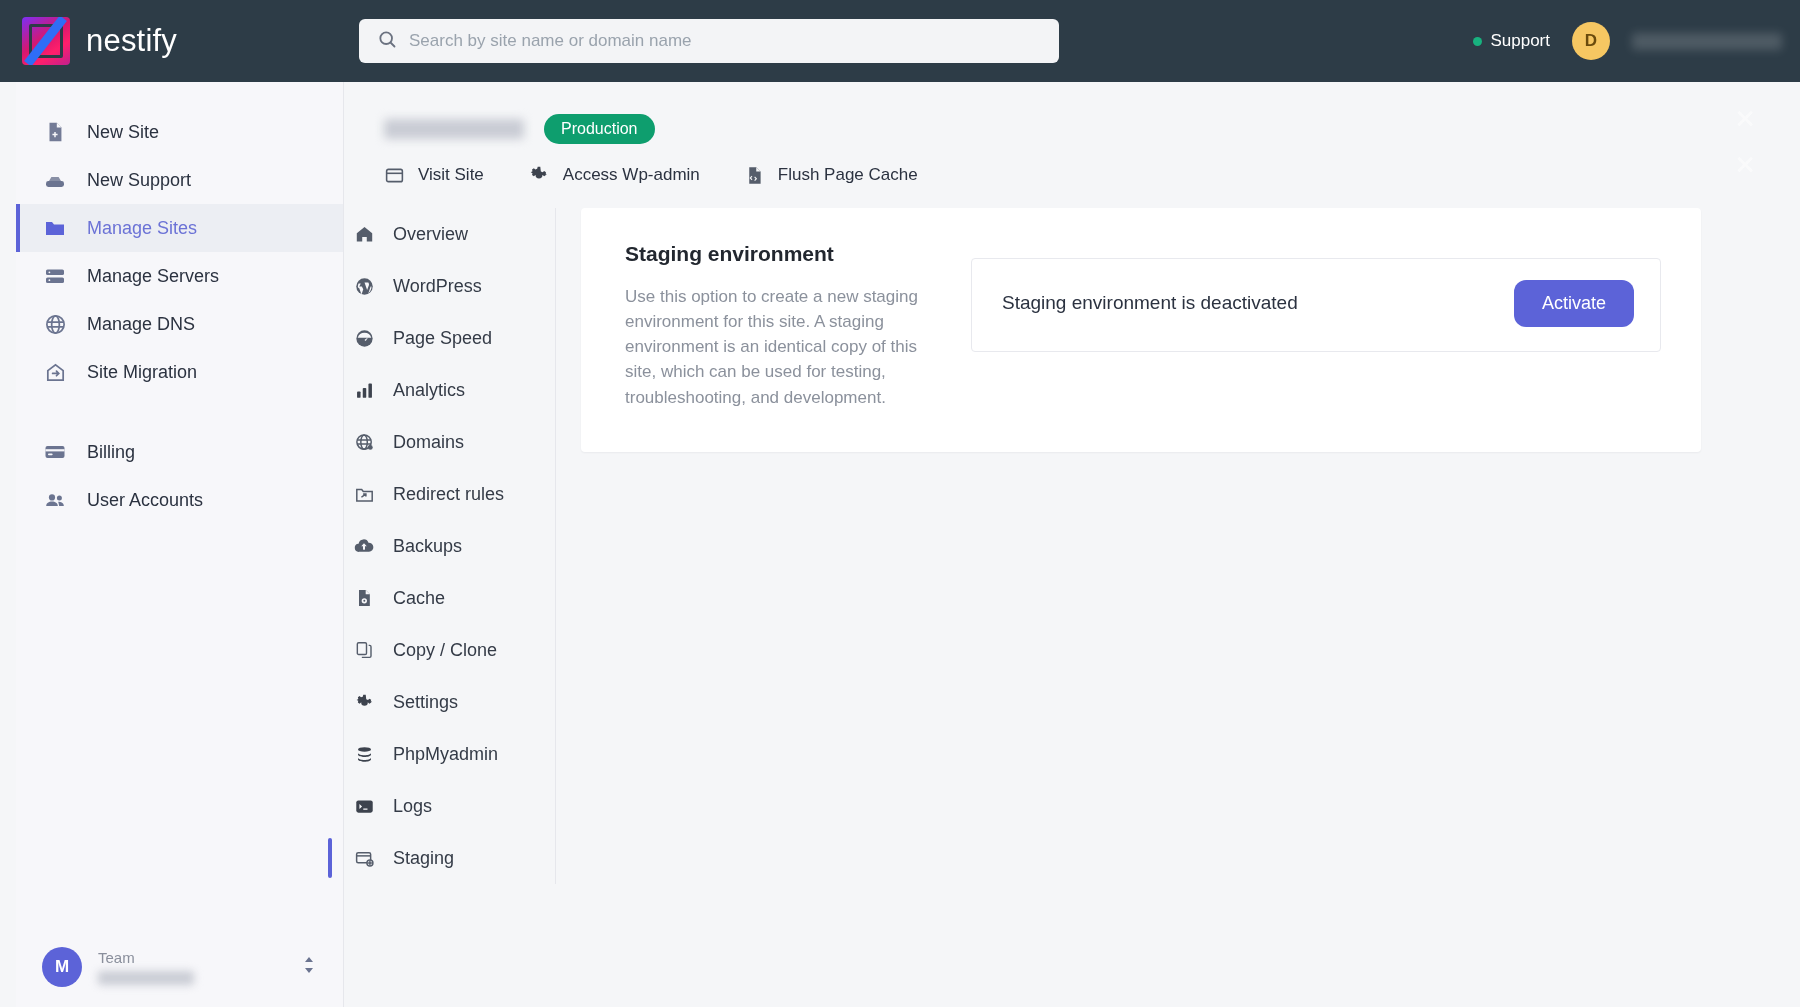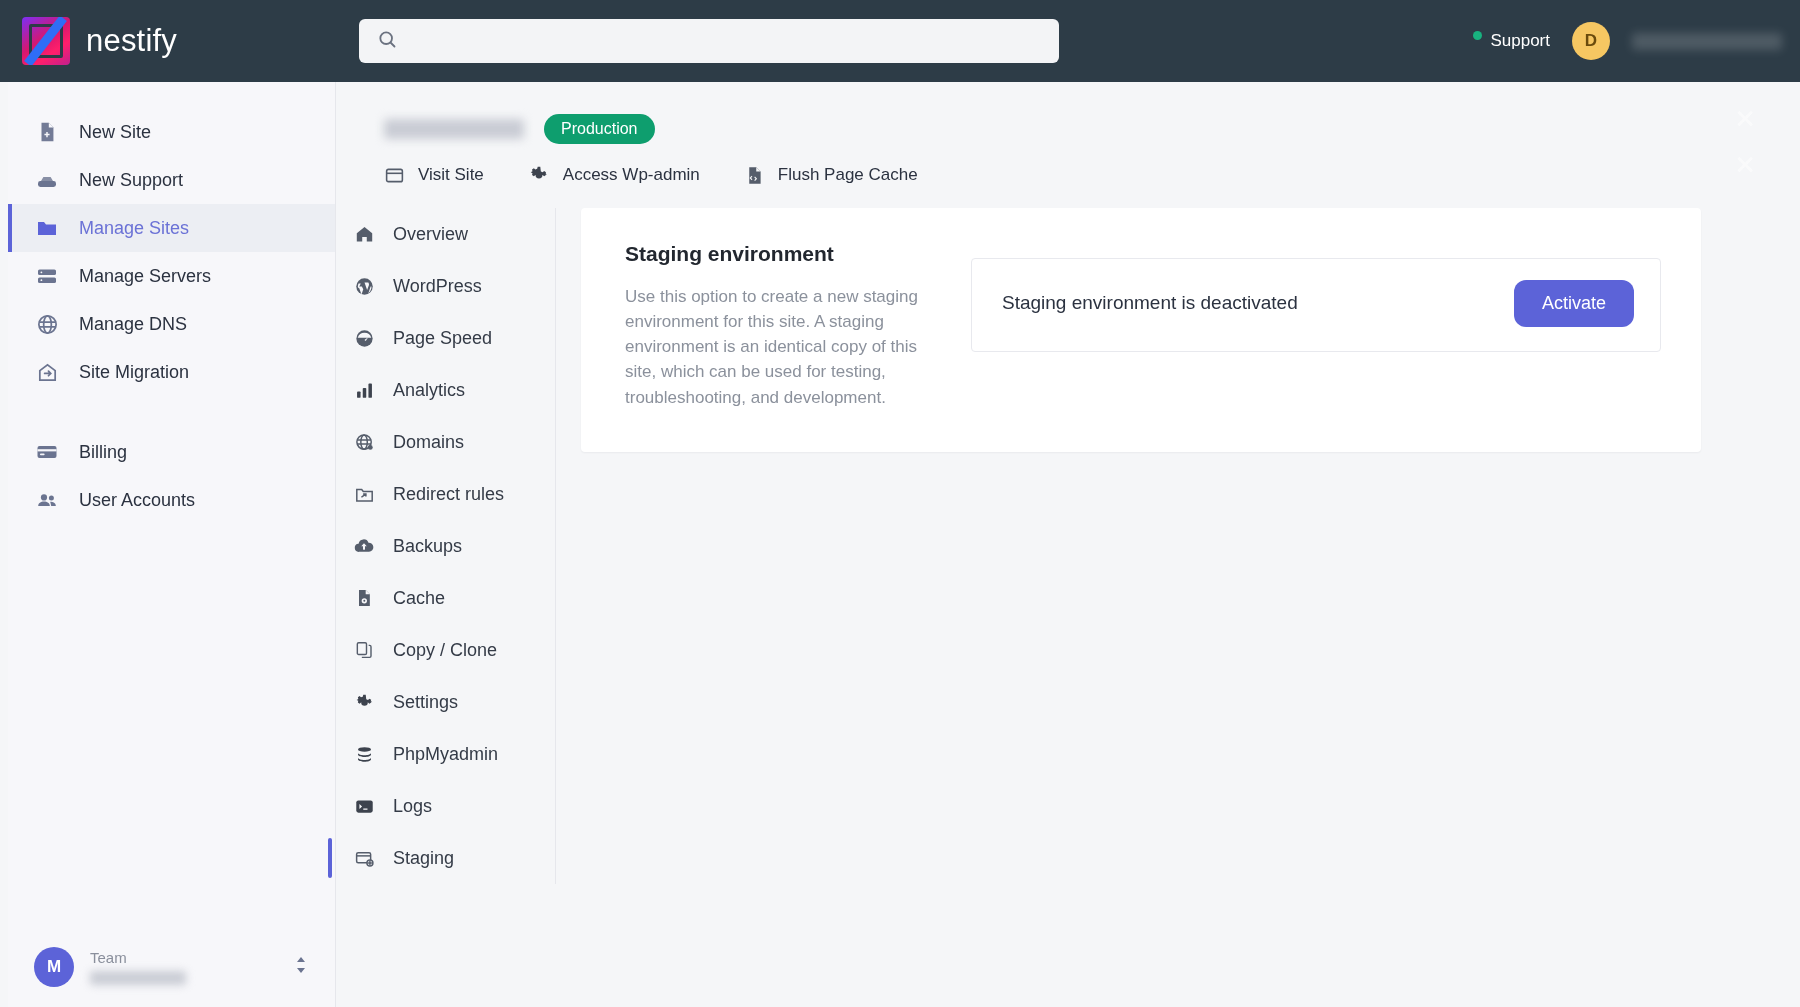--- a/index.html
+++ b/index.html
@@ -41,37 +41,37 @@
   }
   .searchbox svg { flex: none; }
   .search-input {
     border: none; outline: none; background: transparent;
     font-family: "Liberation Sans", sans-serif;
     font-size: 17px; color: #3a4450; width: 620px;
   }
   .search-input::placeholder { color: #9aa3ad; }
 
   .topright { margin-left: auto; display: flex; align-items: center; gap: 22px; padding-right: 18px; }
-  .support { display: flex; gap: 8px; color: #ffffff; font-size: 17px; }
+  .support { display: flex; align-items: center; gap: 8px; color: #ffffff; font-size: 17px; }
   .dot-green { width: 9px; height: 9px; border-radius: 50%; background: #18b27f; }
   .avatar-d {
     width: 38px; height: 38px; border-radius: 50%;
     background: #f6c762; color: #6a4b0c;
     display: flex; align-items: center; justify-content: center;
     font-size: 17px; font-weight: bold;
   }
   .blurname {
     width: 150px; height: 17px; border-radius: 3px;
     background: rgba(255,255,255,.16);
     filter: blur(5px);
   }
 
   
   .sidebar {
-    position: absolute; top: 82px; left: 8px;
+    position: absolute; top: 82px; left: 16px;
     width: 328px; height: 925px;
     background: #f7f7fa;
     border-right: 1px solid #e6e7ec;
   }
   .nav-group { padding-top: 26px; }
   .nav-item {
     position: relative;
     display: flex; align-items: center; gap: 19px;
     height: 48px; padding-left: 26px;
     color: #2b3240; font-size: 18px;
@@ -173,20 +173,21 @@
   </div>
 
   <div class="searchwrap">
     <div class="searchbox">
       <span>
         <svg width="20" height="20" viewBox="0 0 24 24" fill="none" stroke="#6b7280" stroke-width="2.2" stroke-linecap="round">
             <circle cx="11" cy="11" r="7"></circle>
             <line x1="16.5" y1="16.5" x2="21" y2="21"></line>
           </svg>
       </span>
+      <input class="search-input" placeholder="Search by site name or domain name" style="">
     </div>
   </div>
 
   <div class="topright">
     <div class="support">
       <span class="dot-green"></span>
       <span>Support</span>
     </div>
     <div class="avatar-d">D</div>
     <div class="blurname"></div>

